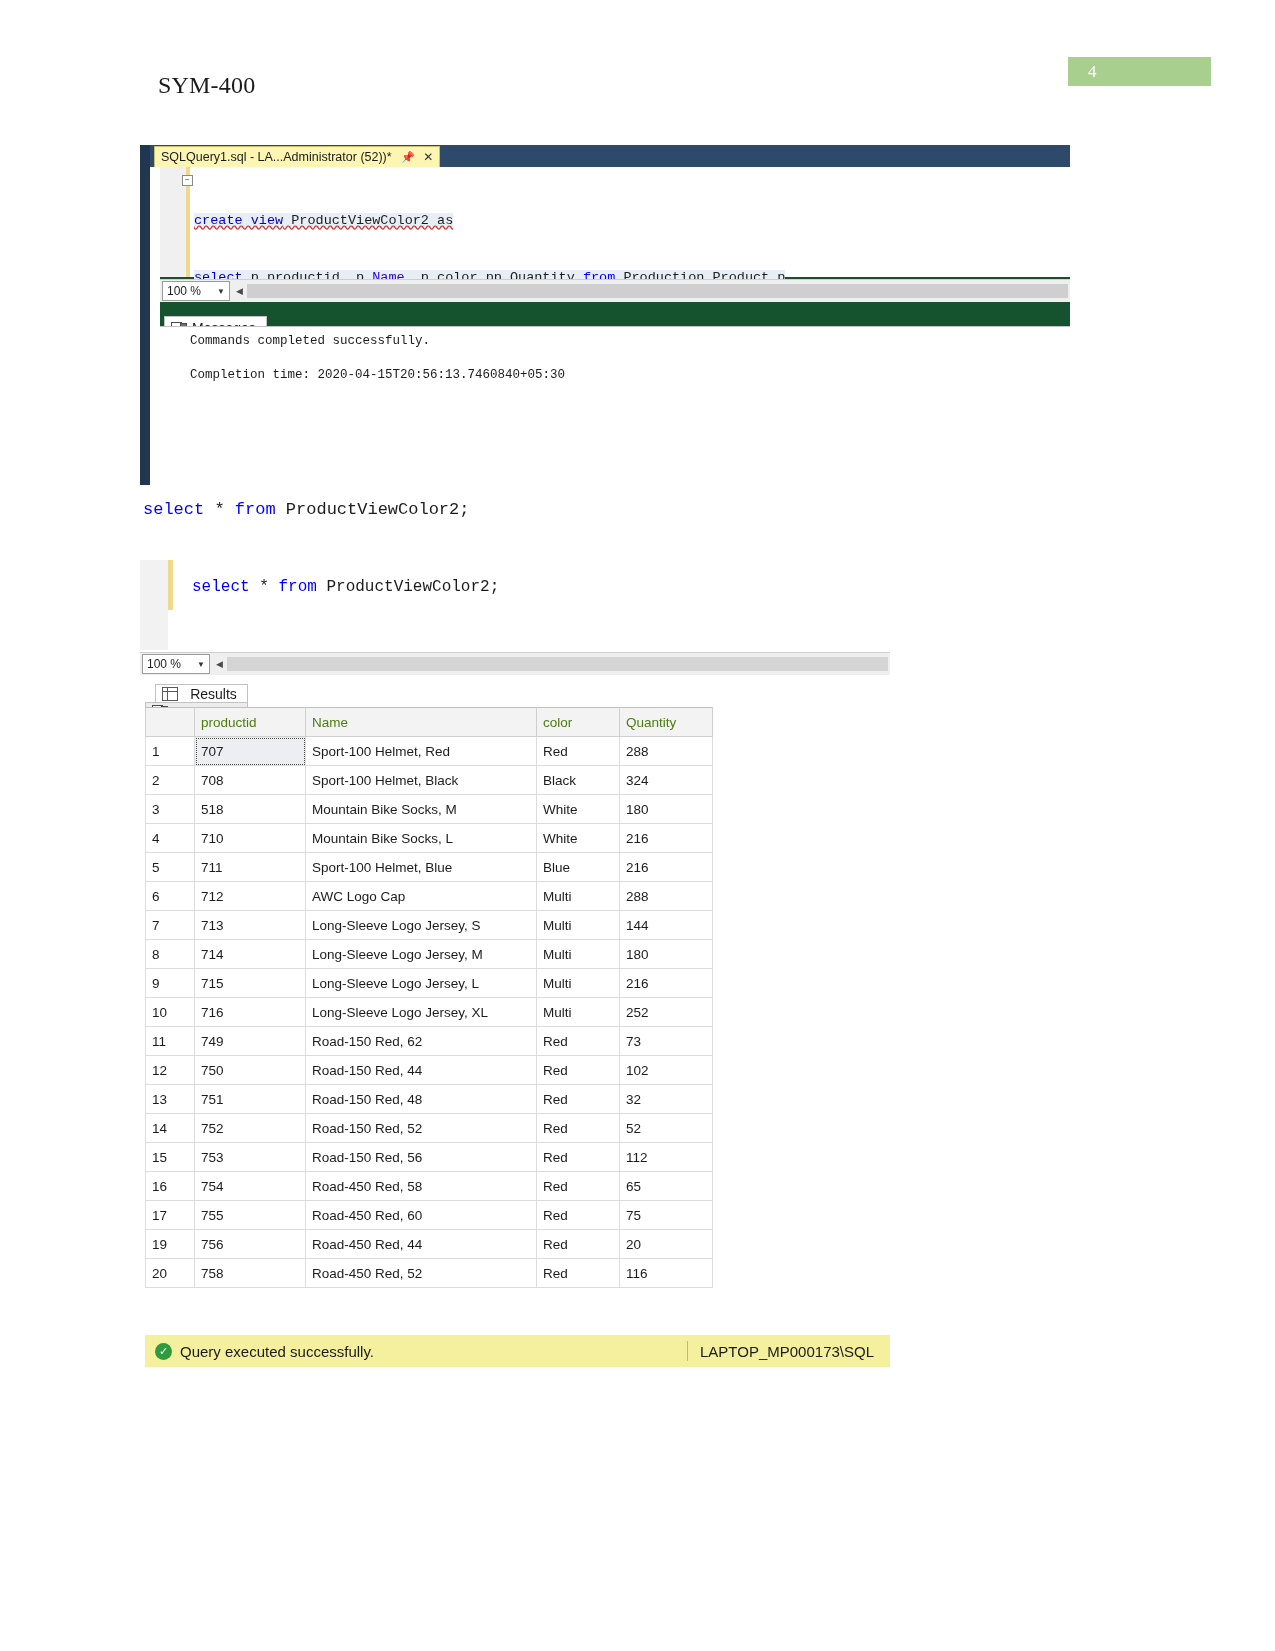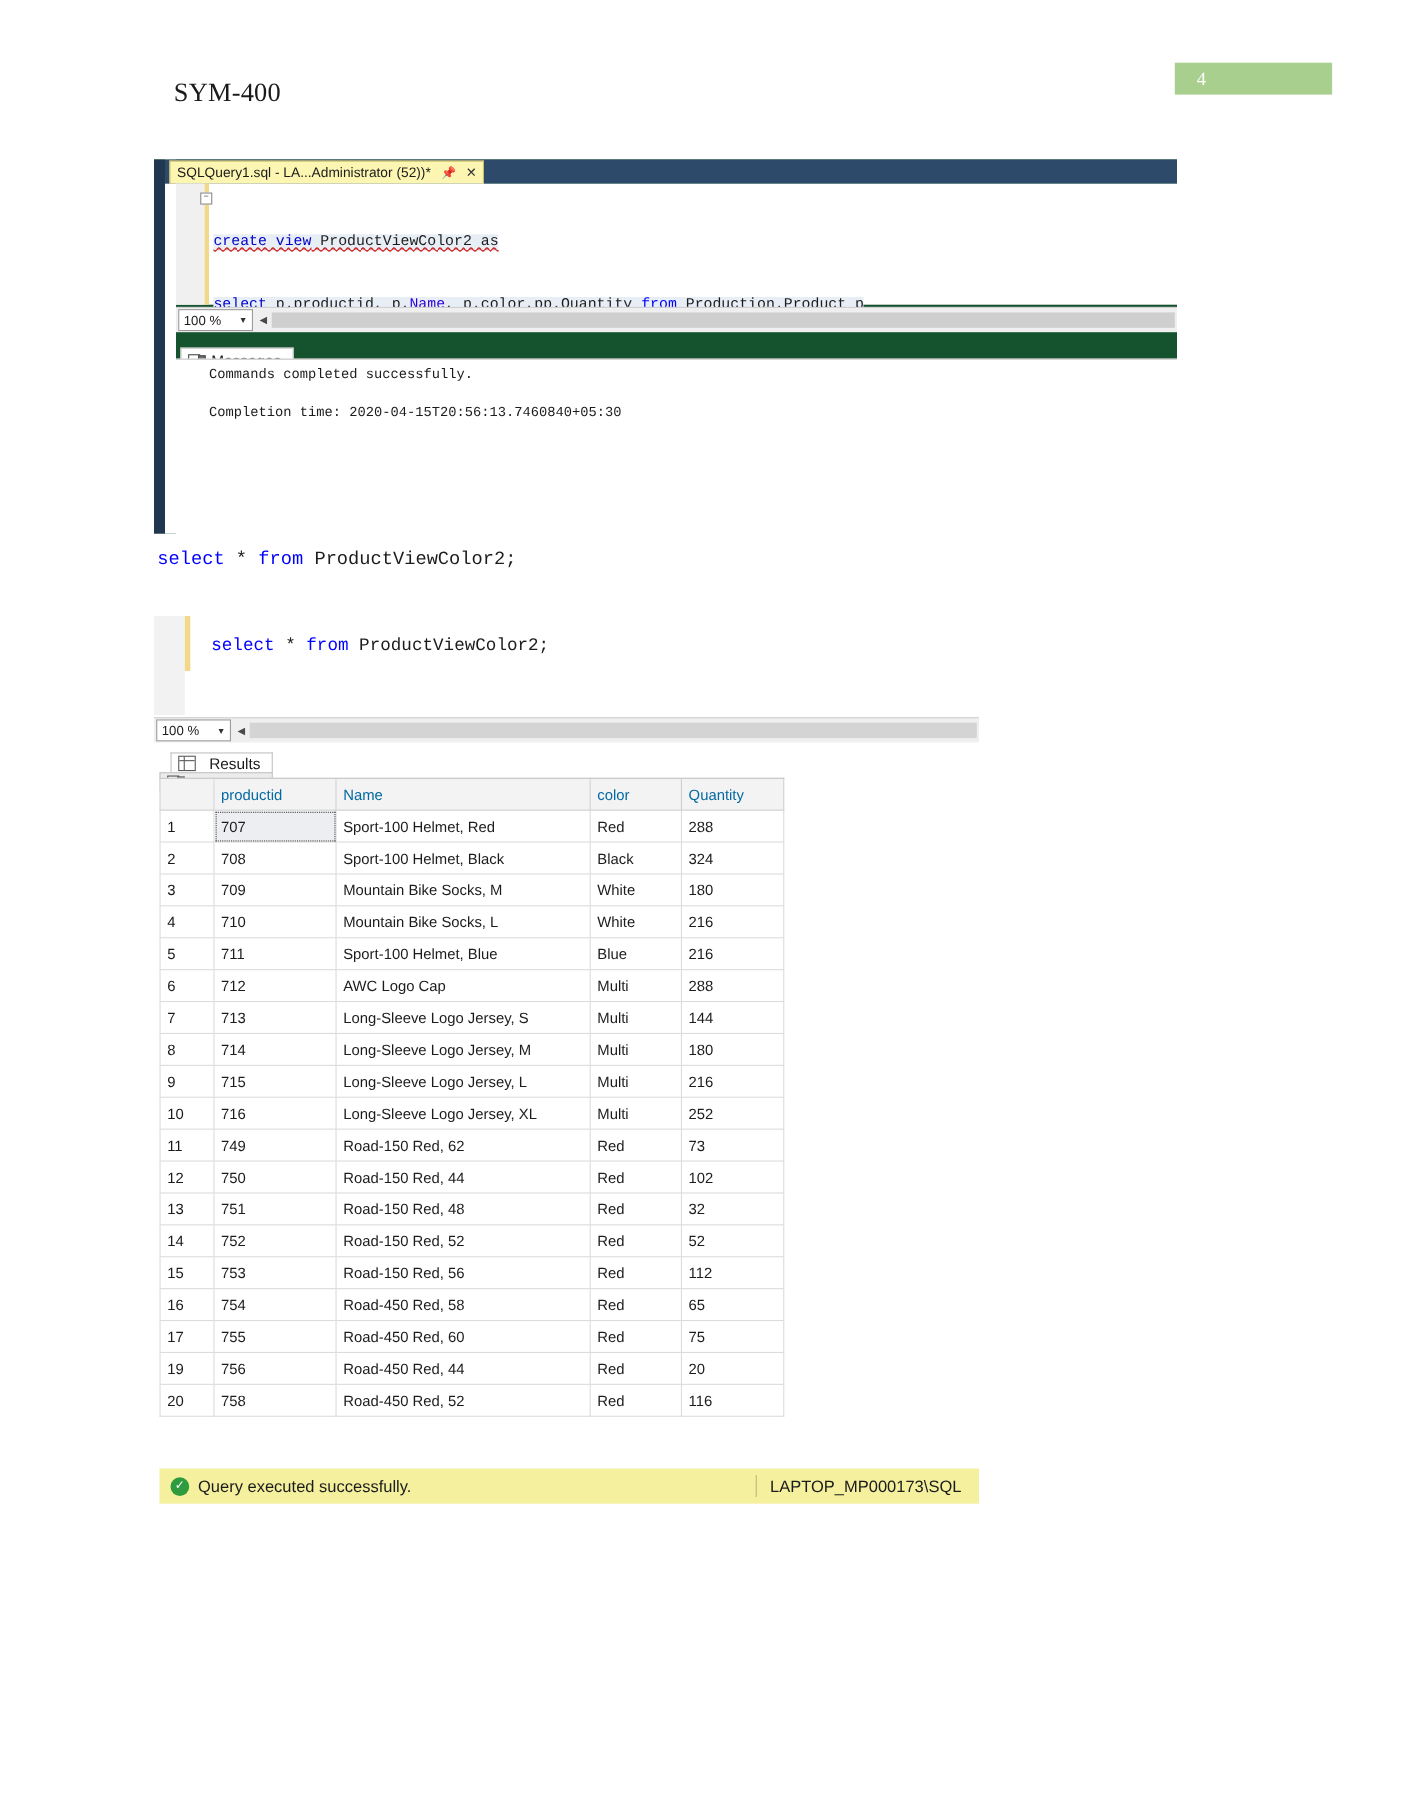--- a/index.html
+++ b/index.html
@@ -235,21 +235,21 @@
     height: 28px;
     text-align: left;
     font-weight: normal;
     overflow: hidden;
     white-space: nowrap;
   }
   .grid thead th {
     background: #f3f3f3;
     border: 1px solid #cfcfcf;
     border-top: 1px solid #bfbfbf;
-    color: #0369a1;
+    color: #4d7c0f;
     font-size: 13.5px;
   }
   .col-idx   { width: 36px; text-align: left; color:#1b1b1b; padding-left: 10px;}
   .col-pid   { width: 98px; }
   .col-name  { width: 218px; }
   .col-color { width: 70px; }
   .col-qty   { width: 80px; }
   .grid td.cell-selected {
     background: #eceef2;
     outline: 1px dotted #4a4a4a;
@@ -417,21 +417,21 @@
         </tr>
         <tr>
           <td class="col-idx">2</td>
           <td class="col-pid">708</td>
           <td class="col-name">Sport-100 Helmet, Black</td>
           <td class="col-color">Black</td>
           <td class="col-qty">324</td>
         </tr>
         <tr>
           <td class="col-idx">3</td>
-          <td class="col-pid">709</td>
+          <td class="col-pid">518</td>
           <td class="col-name">Mountain Bike Socks, M</td>
           <td class="col-color">White</td>
           <td class="col-qty">180</td>
         </tr>
         <tr>
           <td class="col-idx">4</td>
           <td class="col-pid">710</td>
           <td class="col-name">Mountain Bike Socks, L</td>
           <td class="col-color">White</td>
           <td class="col-qty">216</td>

